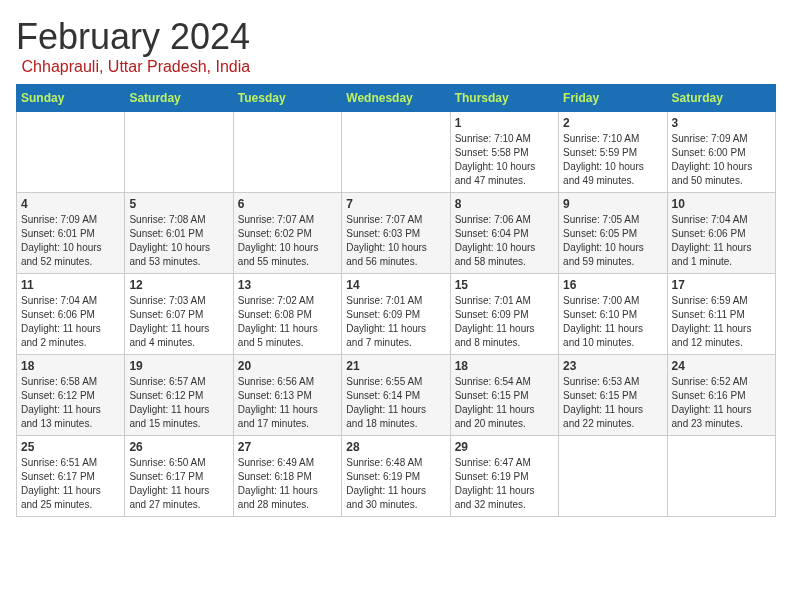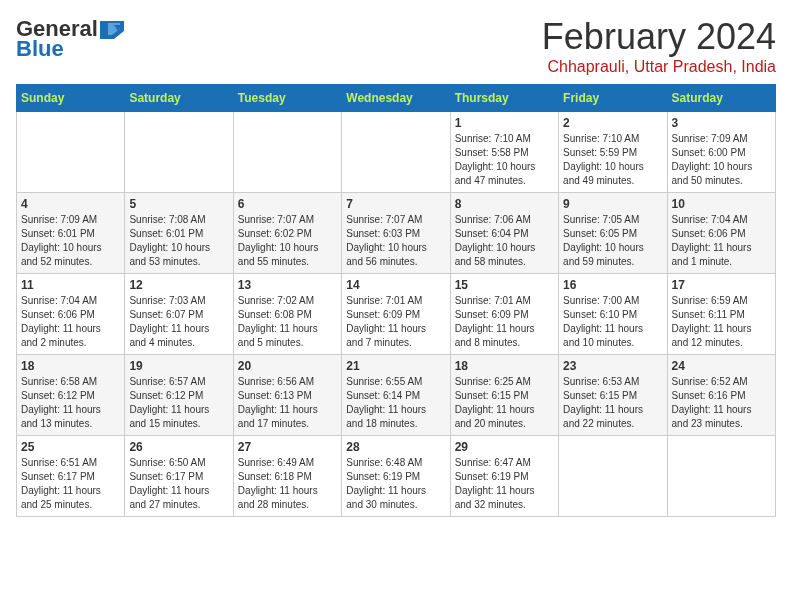--- a/index.html
+++ b/index.html
@@ -74,31 +74,20 @@
       line-height: 1.4;
     }
     .empty-cell {
       background: #fff !important;
     }
   </style>
 </head>
 <body>
 
 <div class="header">
-  <div class="logo">
-    <div class="logo-row">
-      <span style="font-size:22px; font-weight:bold; color:#333;">General</span>
-      <svg width="24" height="18" viewBox="0 0 24 18" style="margin-left:2px; margin-top:2px;">
-        <polygon points="0,0 24,0 24,10 14,18 0,18" fill="#1a6fb5"></polygon>
-        <polygon points="8,2 20,2 20,8 12,14 8,14" fill="#5ba3e0"></polygon>
-        <polygon points="14,4 22,4 18,10" fill="#1a6fb5"></polygon>
-      </svg>
-    </div>
-    <div style="font-size:22px; font-weight:bold; color:#1a6fb5; margin-top:-6px;">Blue</div>
-  </div>
   <div class="title-block">
     <div class="month-title">February 2024</div>
     <div class="location-title">Chhaprauli, Uttar Pradesh, India</div>
   </div>
 </div>
 
 <table class="calendar-table">
   <thead>
     <tr>
     <th>Sunday</th>
@@ -264,21 +253,21 @@
         </td>
         <td>
           <div class="day-number">21</div>
           <div class="day-info" style="white-space: pre-line;">Sunrise: 6:55 AM
 Sunset: 6:14 PM
 Daylight: 11 hours
 and 18 minutes.</div>
         </td>
         <td>
           <div class="day-number">18</div>
-          <div class="day-info" style="white-space: pre-line;">Sunrise: 6:25 AM
+          <div class="day-info" style="white-space: pre-line;">Sunrise: 6:54 AM
 Sunset: 6:15 PM
 Daylight: 11 hours
 and 20 minutes.</div>
         </td>
         <td>
           <div class="day-number">23</div>
           <div class="day-info" style="white-space: pre-line;">Sunrise: 6:53 AM
 Sunset: 6:15 PM
 Daylight: 11 hours
 and 22 minutes.</div>

